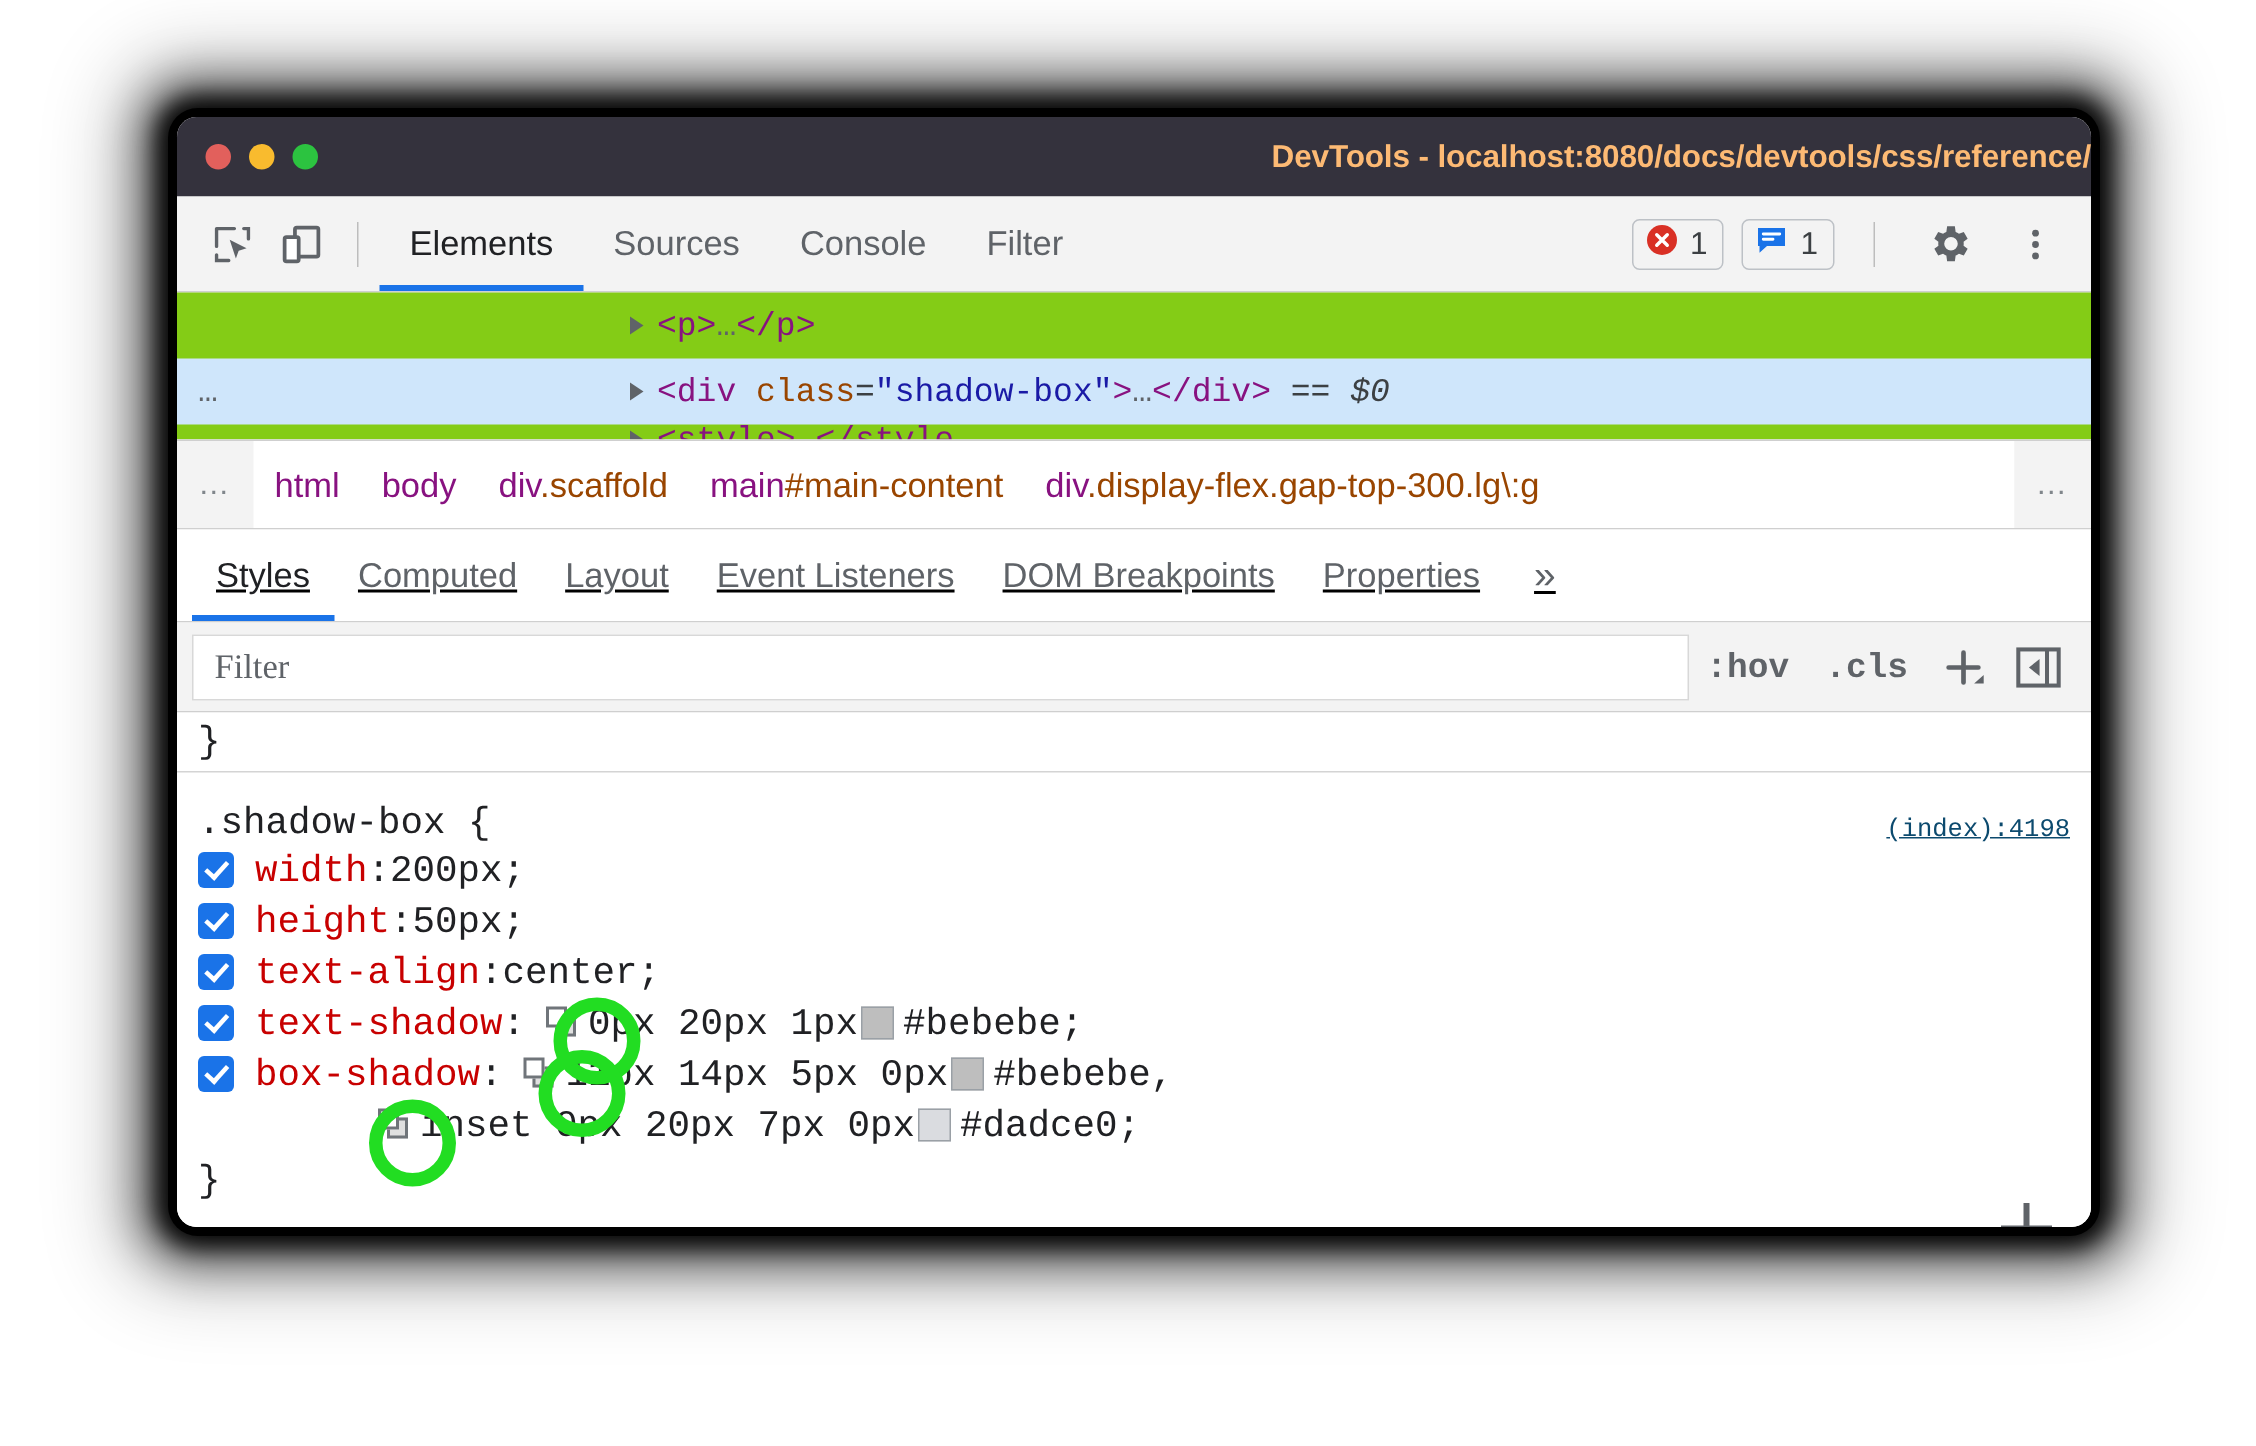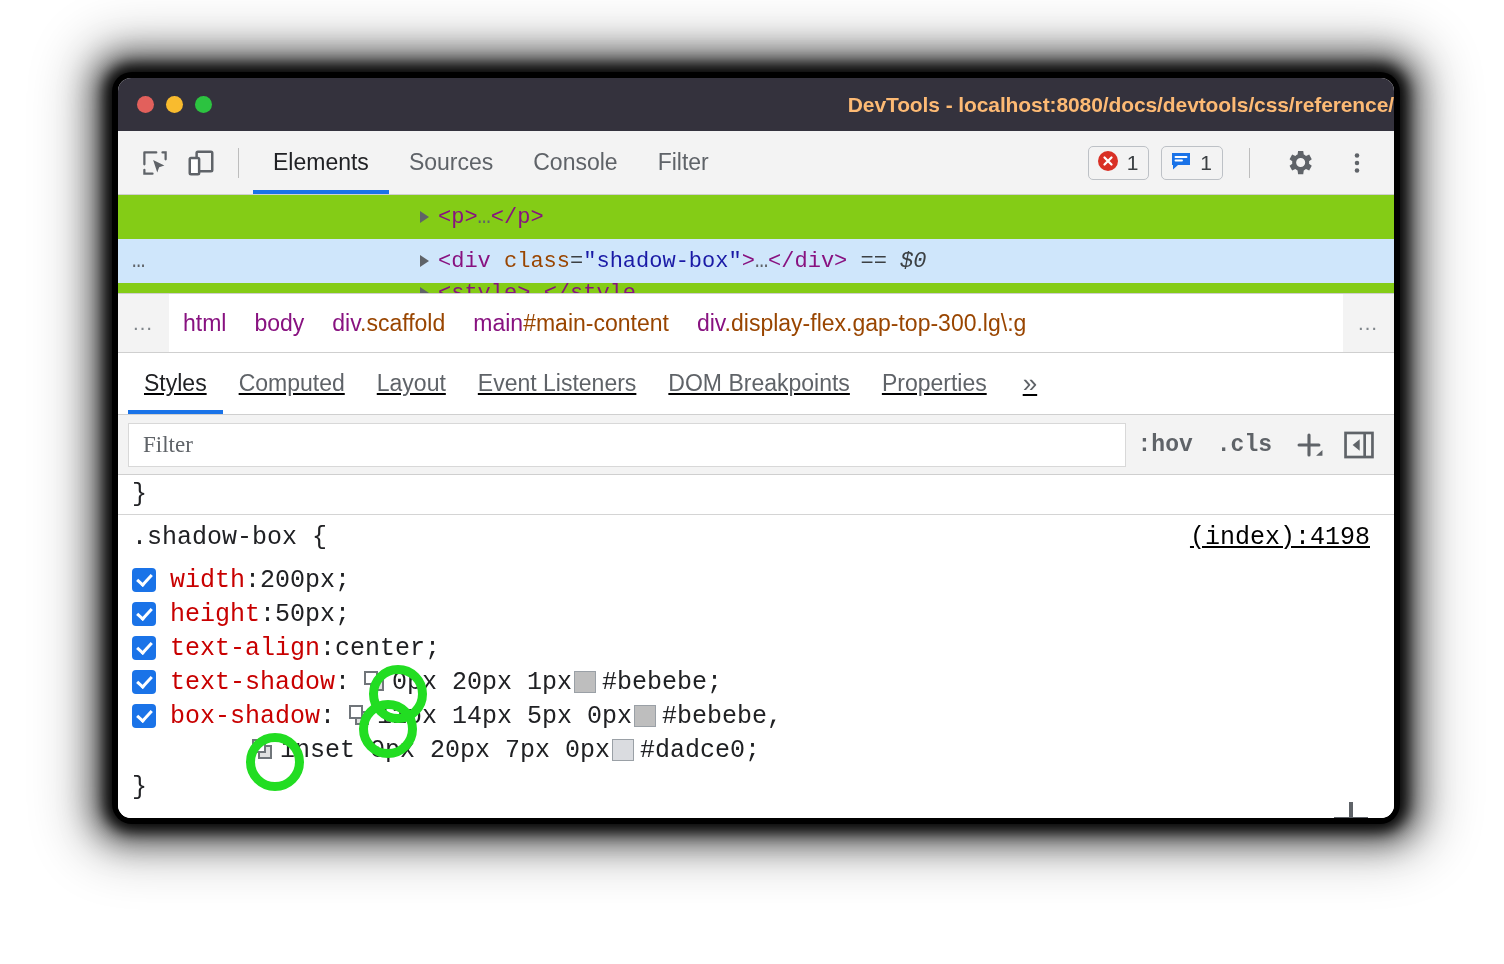--- a/index.html
+++ b/index.html
@@ -292,30 +292,30 @@
     display: flex; align-items: center;
     padding-left: 14px;
     border-bottom: 1px solid #d4d4d4;
     box-sizing: border-box;
   }
   .rule {
     position: relative;
     padding: 8px 0 0 0;
   }
   .rule-head {
-    display: flex; align-items: flex-start;
-    padding: 0 24px 0 14px;
+    display: flex; align-items: flex-end;
+    padding: 0 14px 0 14px;
     height: 40px;
   }
   .selector { color: #202124; }
   .origin {
     margin-left: auto;
-    color: #000000;
+    color: #0c4a6e;
     text-decoration: underline;
-    font-size: 25px;
+    font-size: 17px;
   }
   .decl {
     display: flex;
     align-items: center;
     height: 34px;
     padding-left: 14px;
     white-space: nowrap;
   }
   .cb {
     width: 24px; height: 24px;

